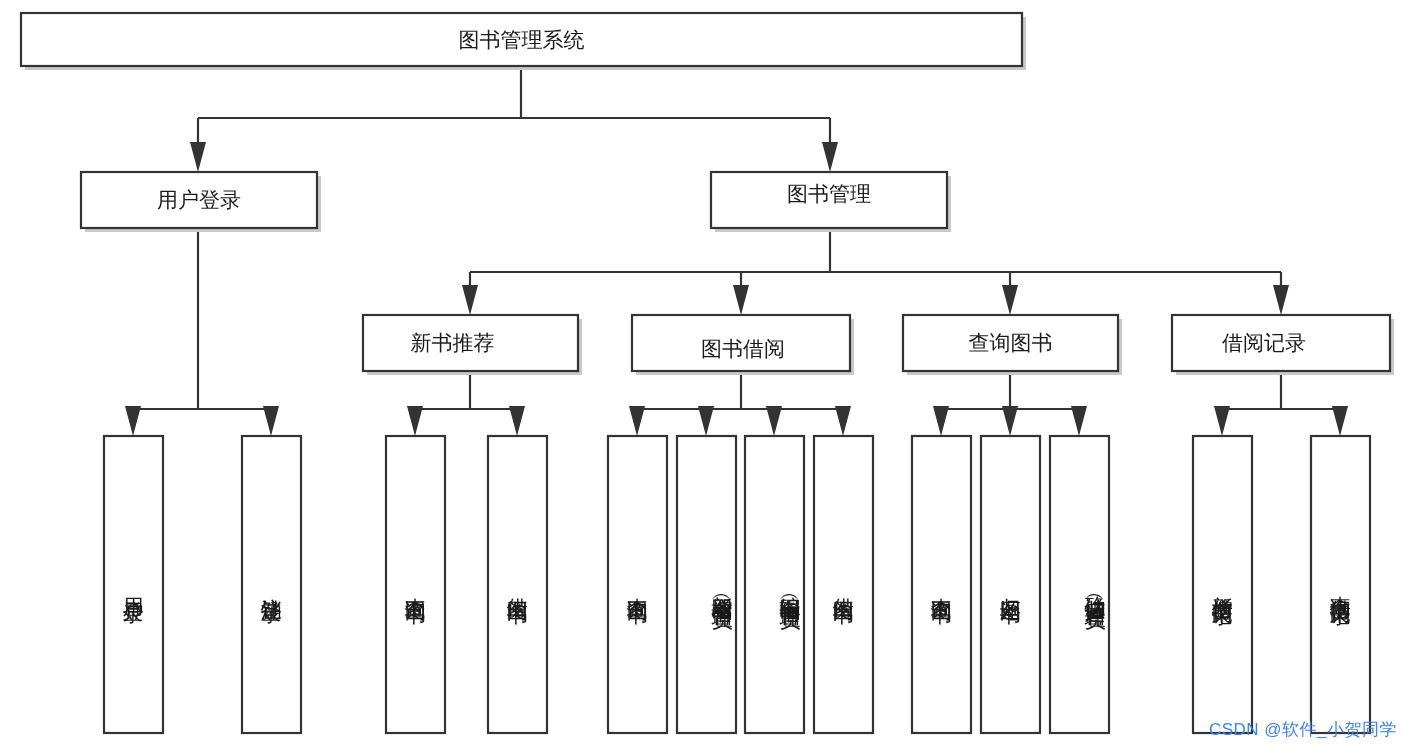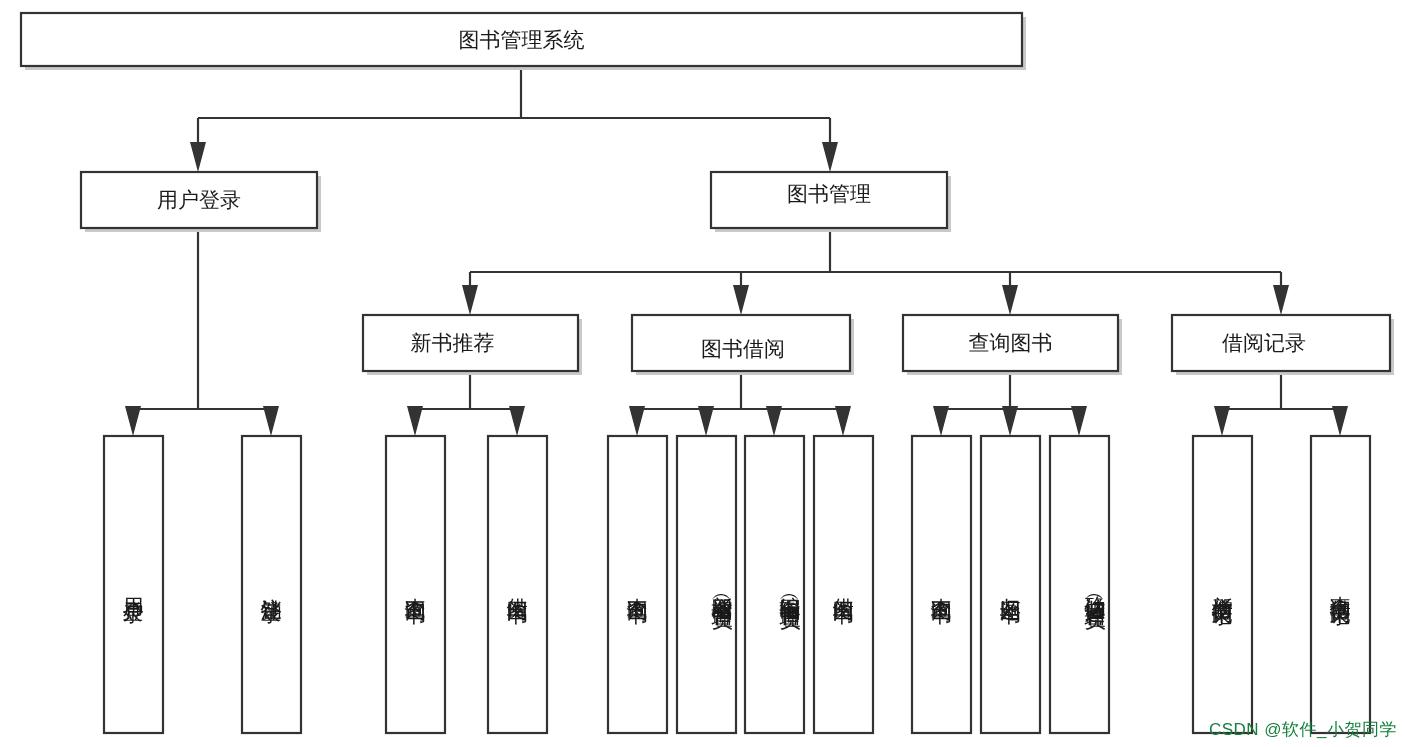--- a/index.html
+++ b/index.html
@@ -72,21 +72,21 @@
     justify-content: center;
     white-space: nowrap;
     pointer-events: none;
   }
   #watermark {
     position: absolute;
     right: 8px;
     bottom: 6px;
     font-family: "Liberation Sans", "DejaVu Sans", sans-serif;
     font-size: 17px;
-    color: #15803d;
+    color: #3b82f6;
     letter-spacing: 0.5px;
     white-space: nowrap;
   }
 </style>
 </head>
 <body>
 
 <div id="diagram-root">
 
   <svg class="diagram-canvas" viewBox="0 0 1405 747" xmlns="http://www.w3.org/2000/svg">

